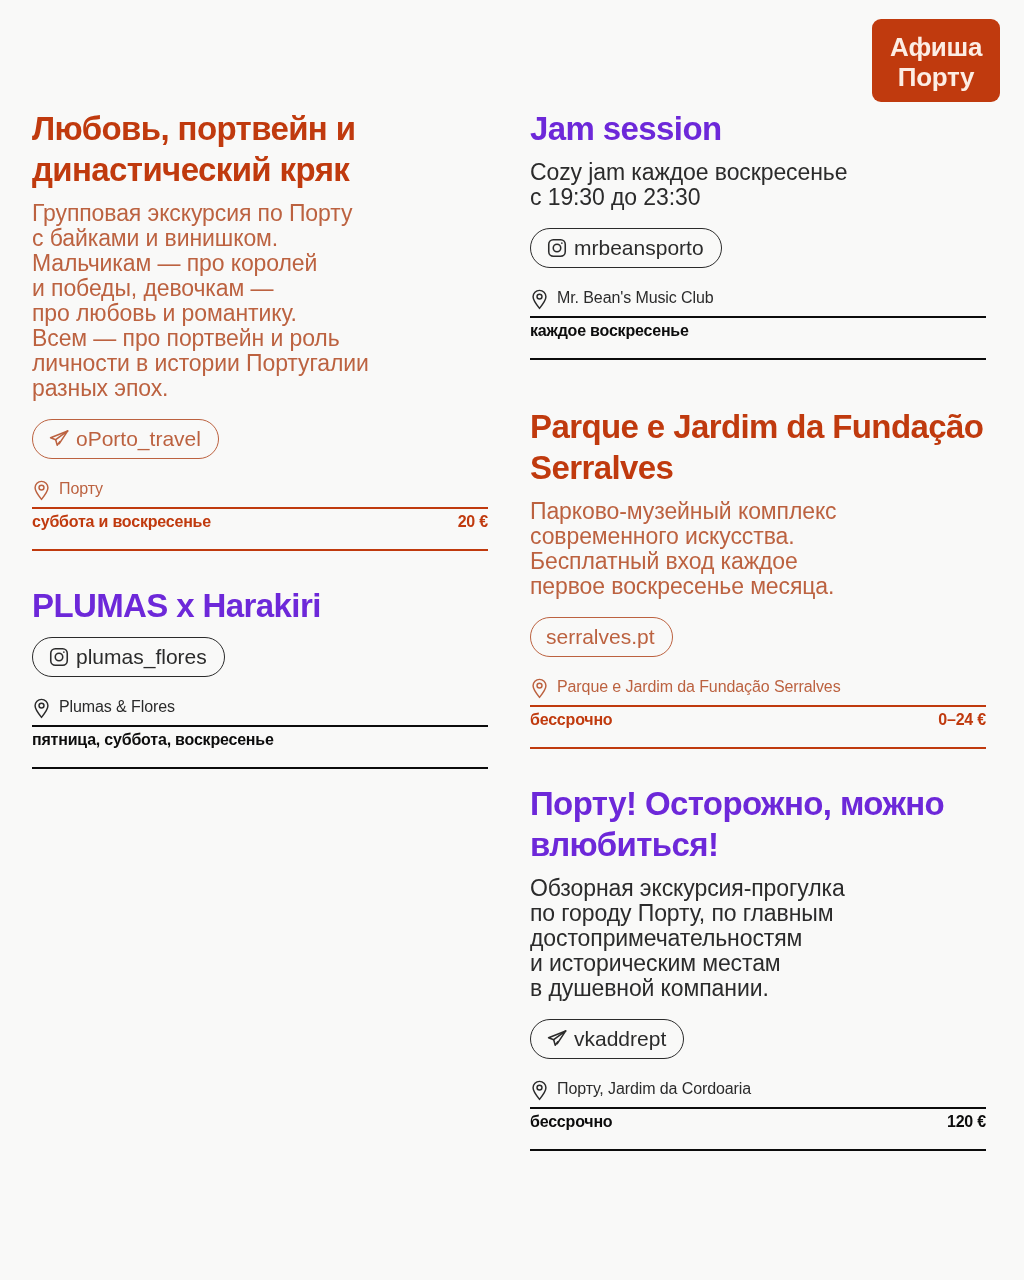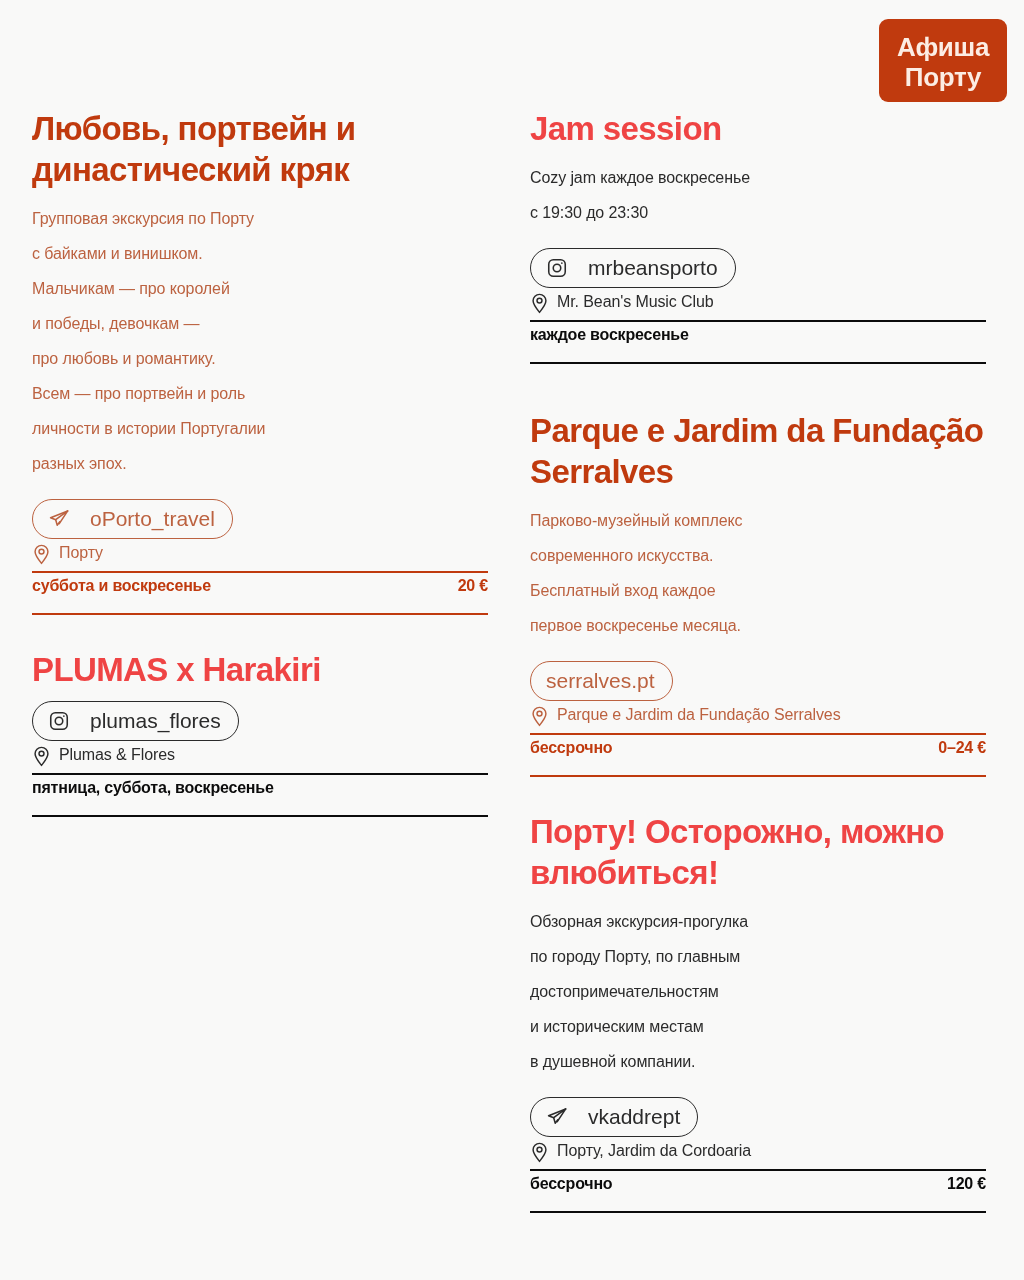--- a/index.html
+++ b/index.html
@@ -14,21 +14,21 @@
     font-family: "Liberation Sans", sans-serif;
     color: #1A1A1A;
     position: relative;
     overflow: hidden;
   }
 
   
   .brand-badge {
     position: absolute;
     top: 19px;
-    right: 17px;
+    right: 24px;
     width: 128px;
     height: 83px;
     background: #C03A0E;
     border-radius: 9px;
     display: flex;
     flex-direction: column;
     align-items: center;
     justify-content: center;
     padding-top: 2px;
   }
@@ -63,38 +63,39 @@
   .card:last-child { margin-bottom: 0; }
 
   .card-title {
     font-size: 33px;
     font-weight: bold;
     line-height: 41px;
     letter-spacing: -0.6px;
     margin-bottom: 11px;
   }
   .card-desc {
-    font-size: 16px;
-    line-height: 35px;
+    font-size: 23px;
+    line-height: 25px;
     letter-spacing: -0.1px;
     white-space: pre-line;
     margin-bottom: 18px;
   }
 
   
   .chip {
     display: inline-flex;
     align-items: center;
-    gap: 20px;
+    gap: 6px;
     border: 1.6px solid currentColor;
     border-radius: 22px;
     padding: 6px 17px 7px 15px;
     font-size: 21px;
     line-height: 25px;
     letter-spacing: -0.1px;
+    margin-bottom: 16px;
   }
   .chip .chip-label { letter-spacing: 0; }
   .chip svg { display: block; flex: none; }
 
   
   .place {
     display: flex;
     align-items: flex-start;
     gap: 8px;
     font-size: 16px;
@@ -118,21 +119,21 @@
   }
   .foot .price { white-space: nowrap; padding-left: 14px; }
 
   
   .theme-orange .card-title { color: #C03A0E; }
   .theme-orange .card-desc  { color: #BC6240; }
   .theme-orange .chip       { color: #BC6240; }
   .theme-orange .place      { color: #BC6240; }
   .theme-orange .foot       { color: #C03A0E; gap: 28px; }
 
-  .theme-dark .card-title { color: #ef4444; }
+  .theme-dark .card-title { color: #6d28d9; }
   .theme-dark .card-desc  { color: #2B2B2B; }
   .theme-dark .chip       { color: #2B2B2B; }
   .theme-dark .place      { color: #2B2B2B; }
   .theme-dark .foot       { color: #0C0C0C; }
 
   .gap-tall { height: 12px; }
 </style>
 </head>
 <body>
 

